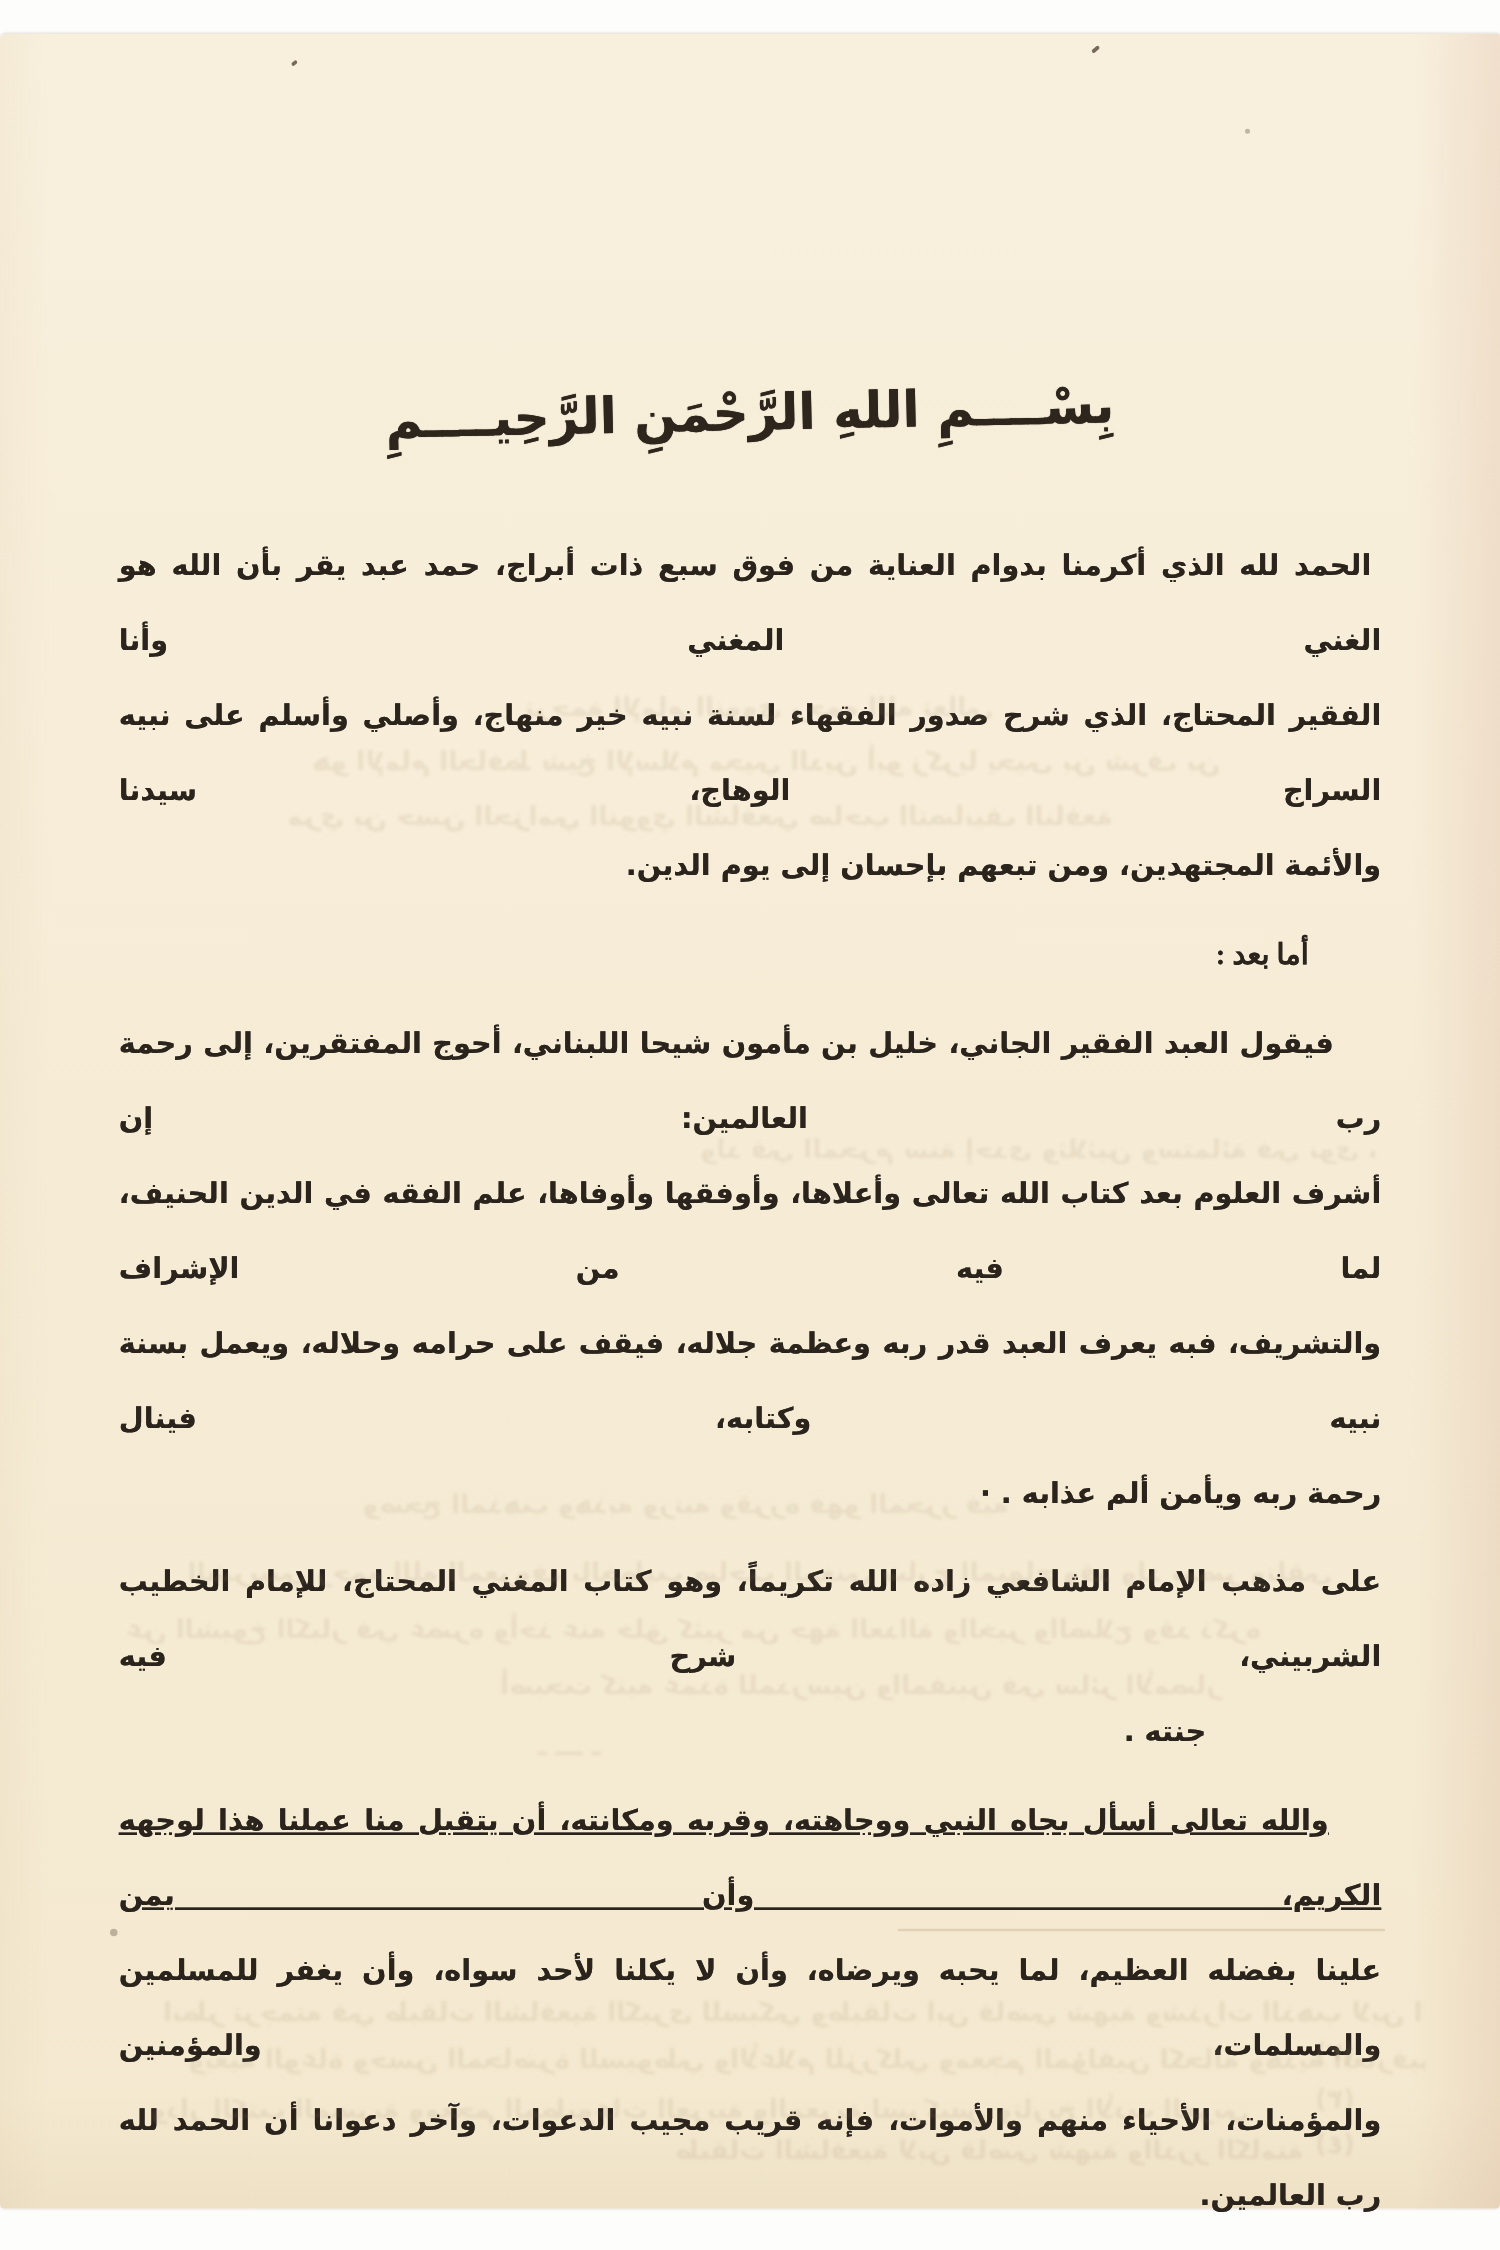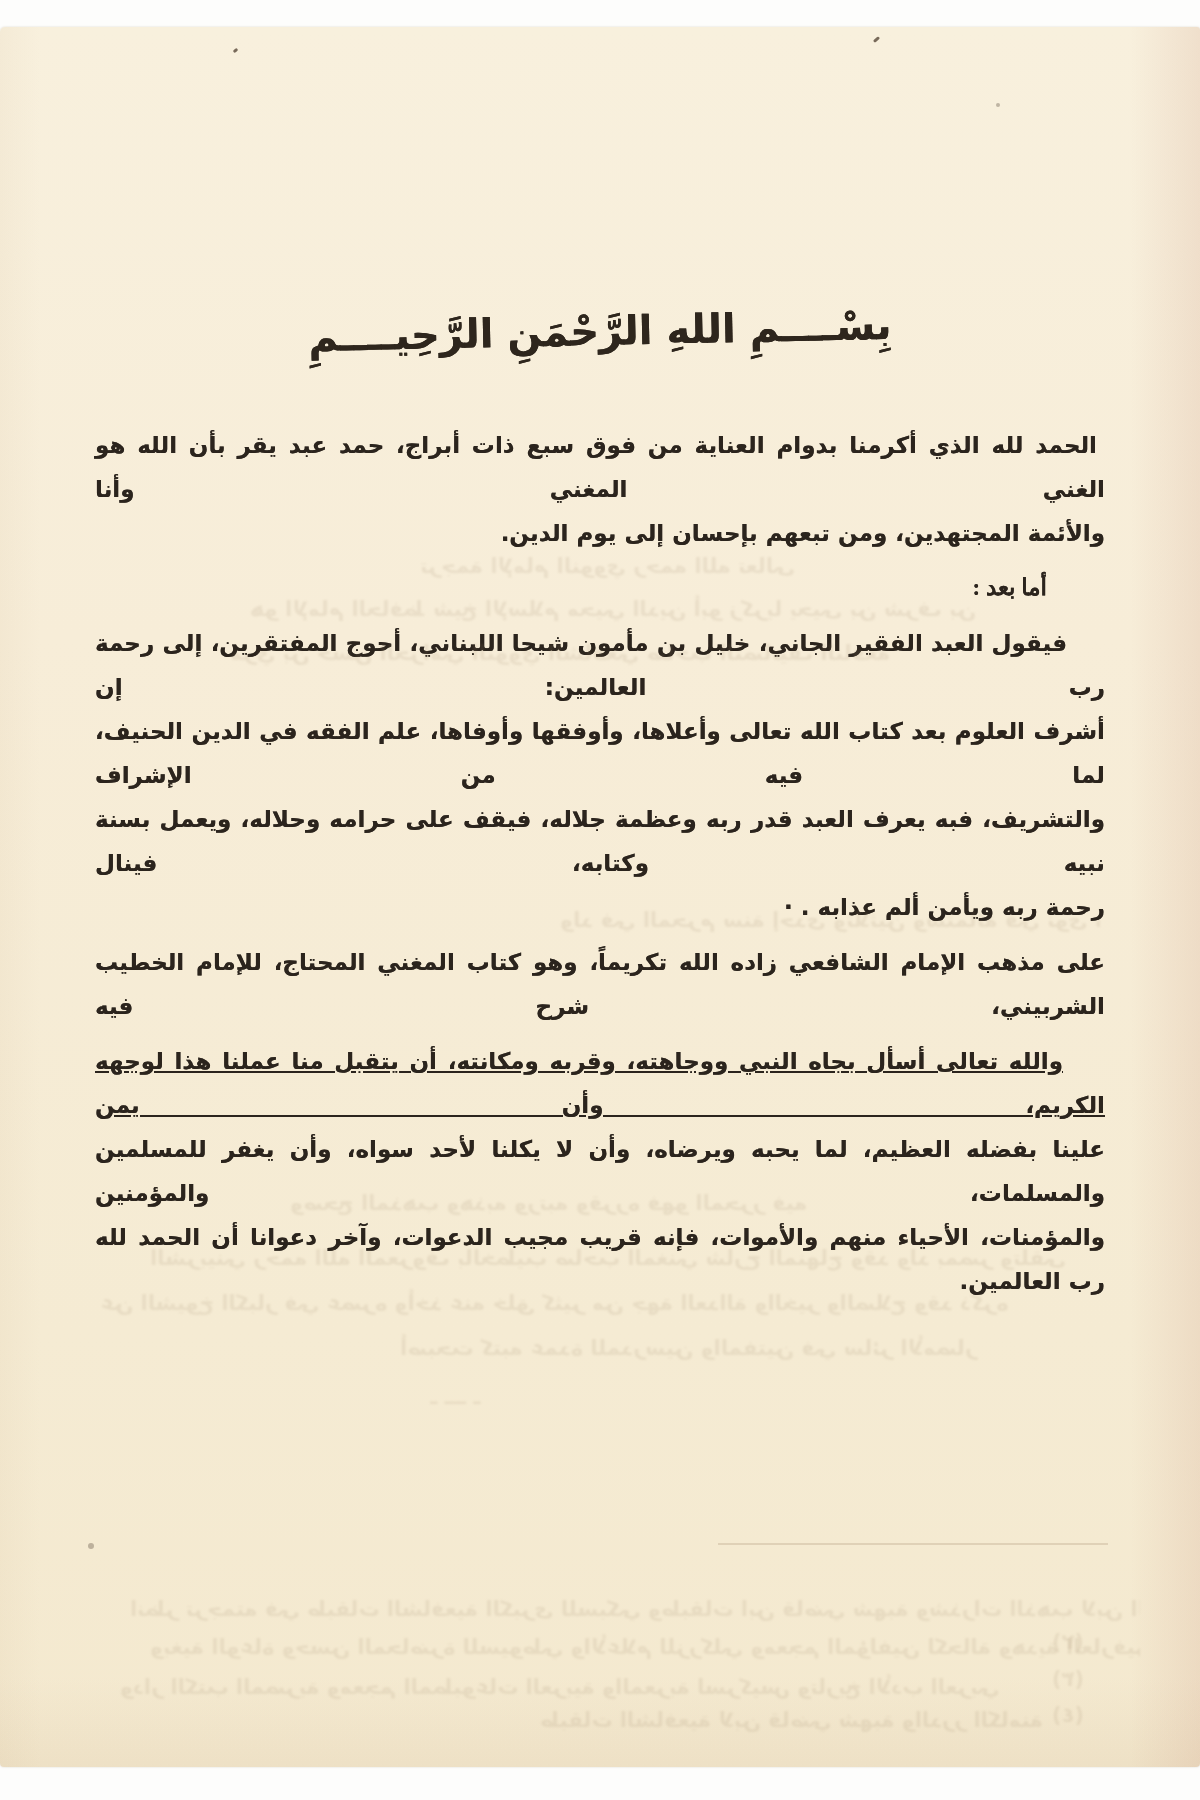--- a/index.html
+++ b/index.html
@@ -26,21 +26,21 @@
     direction:rtl;
     font-size:40px;font-weight:bold;color:#2e261d;
     transform:rotate(-1.2deg);
     letter-spacing:-1px;
     text-shadow:0 0 0.6px #2e261d;
   }
   .text-block{
     position:absolute;top:396px;right:95px;left:95px;
     direction:rtl;
     color:#2b241d;
-    font-size:23px;line-height:44px;font-weight:bold;
+    font-size:23px;line-height:60px;font-weight:bold;
     text-shadow:0 0 0.5px rgba(43,36,29,0.75);
   }
   .para{margin:0 0 11px 0;}
   .line{
     text-align:justify;
     text-align-last:justify;
     white-space:normal;
   }
   .line.lastline{text-align-last:right;}
   .line.single{text-align:right;text-align-last:right;font-family:Liberation Serif, serif;}
@@ -67,33 +67,35 @@
 <body>
 
 <div class="scan">
   <div class="page">
 
     <div class="bismillah">بِسْــــمِ اللهِ الرَّحْمَنِ الرَّحِيــــمِ</div>
 
     <div class="text-block" id="text-block">
         <div class="para">
           <div class="line" style="text-indent: 8px;">الحمد لله الذي أكرمنا بدوام العناية من فوق سبع ذات أبراج، حمد عبد يقر بأن الله هو الغني المغني وأنا</div>
+          <div class="line">الفقير المحتاج، الذي شرح صدور الفقهاء لسنة نبيه خير منهاج، وأصلي وأسلم على نبيه السراج الوهاج، سيدنا</div>
           <div class="line lastline">والأئمة المجتهدين، ومن تبعهم بإحسان إلى يوم الدين.</div>
         </div>
         <div class="para">
           <div class="line single" style="text-indent: 58px;">أما بعد :</div>
         </div>
         <div class="para">
           <div class="line" style="text-indent: 38px;">فيقول العبد الفقير الجاني، خليل بن مأمون شيحا اللبناني، أحوج المفتقرين، إلى رحمة رب العالمين: إن</div>
           <div class="line">أشرف العلوم بعد كتاب الله تعالى وأعلاها، وأوفقها وأوفاها، علم الفقه في الدين الحنيف، لما فيه من الإشراف</div>
           <div class="line">والتشريف، فبه يعرف العبد قدر ربه وعظمة جلاله، فيقف على حرامه وحلاله، ويعمل بسنة نبيه وكتابه، فينال</div>
           <div class="line lastline">رحمة ربه ويأمن ألم عذابه .  ·</div>
         </div>
         <div class="para">
           <div class="line">على مذهب الإمام الشافعي زاده الله تكريماً، وهو كتاب المغني المحتاج، للإمام الخطيب الشربيني، شرح فيه</div>
+          <div class="line lastline" style="text-indent: 140px;">جنته .</div>
         </div>
         <div class="para">
           <div class="line" style="text-indent: 42px; text-decoration: underline;">والله تعالى أسأل بجاه النبي ووجاهته، وقربه ومكانته، أن يتقبل منا عملنا هذا لوجهه الكريم، وأن يمن</div>
           <div class="line">علينا بفضله العظيم، لما يحبه ويرضاه، وأن لا يكلنا لأحد سواه، وأن يغفر للمسلمين والمسلمات، والمؤمنين</div>
           <div class="line lastline">والمؤمنات، الأحياء منهم والأموات، فإنه قريب مجيب الدعوات، وآخر دعوانا أن الحمد لله رب العالمين.</div>
         </div>
       </div>
 
     <div id="ghost-layer">
         <div class="ghost" style="top: 524px; left: 420px; width: 660px;">ترجمة الإمام النووي رحمه الله تعالى</div>

